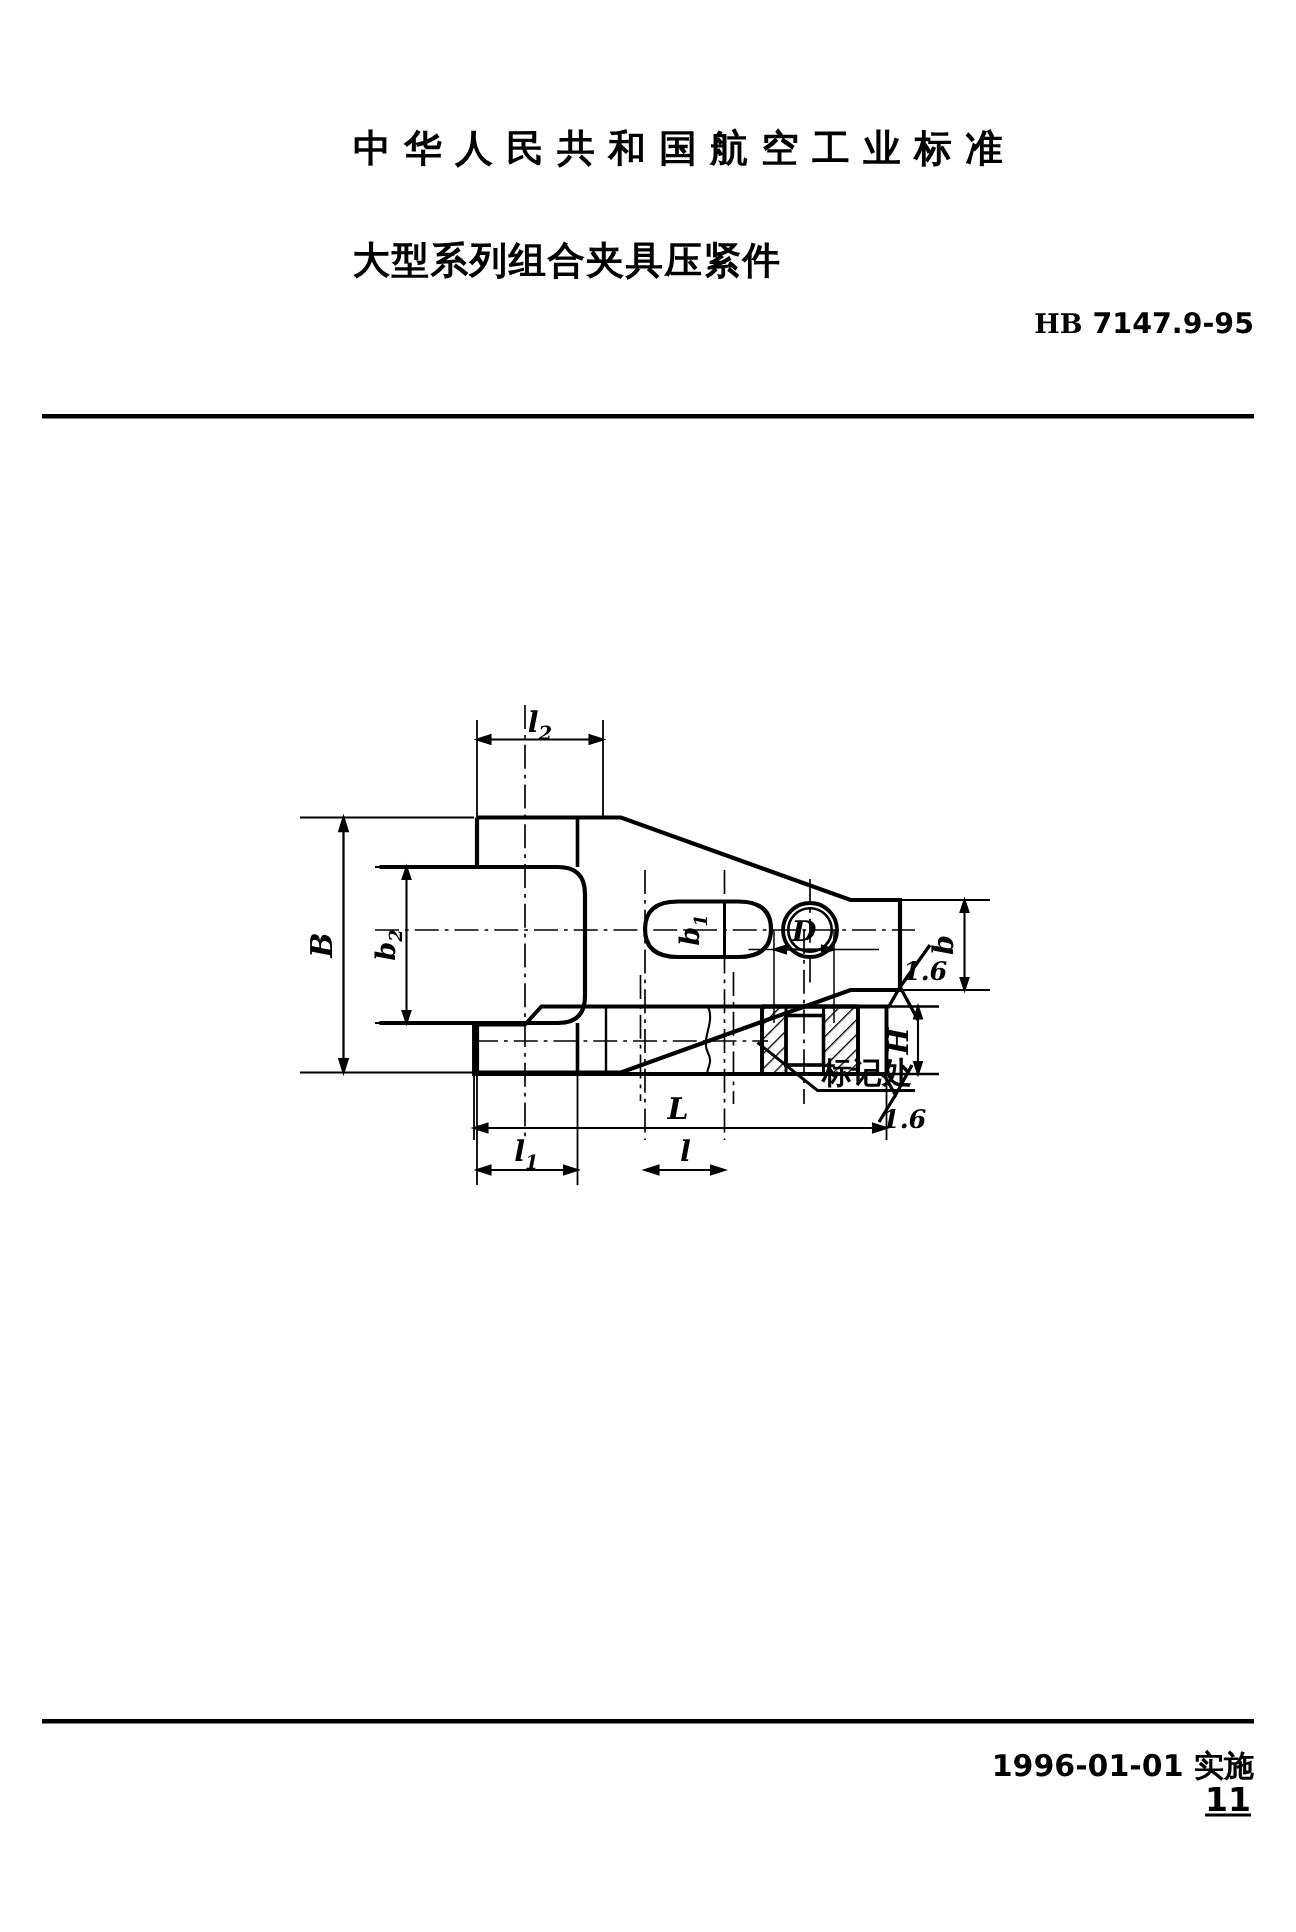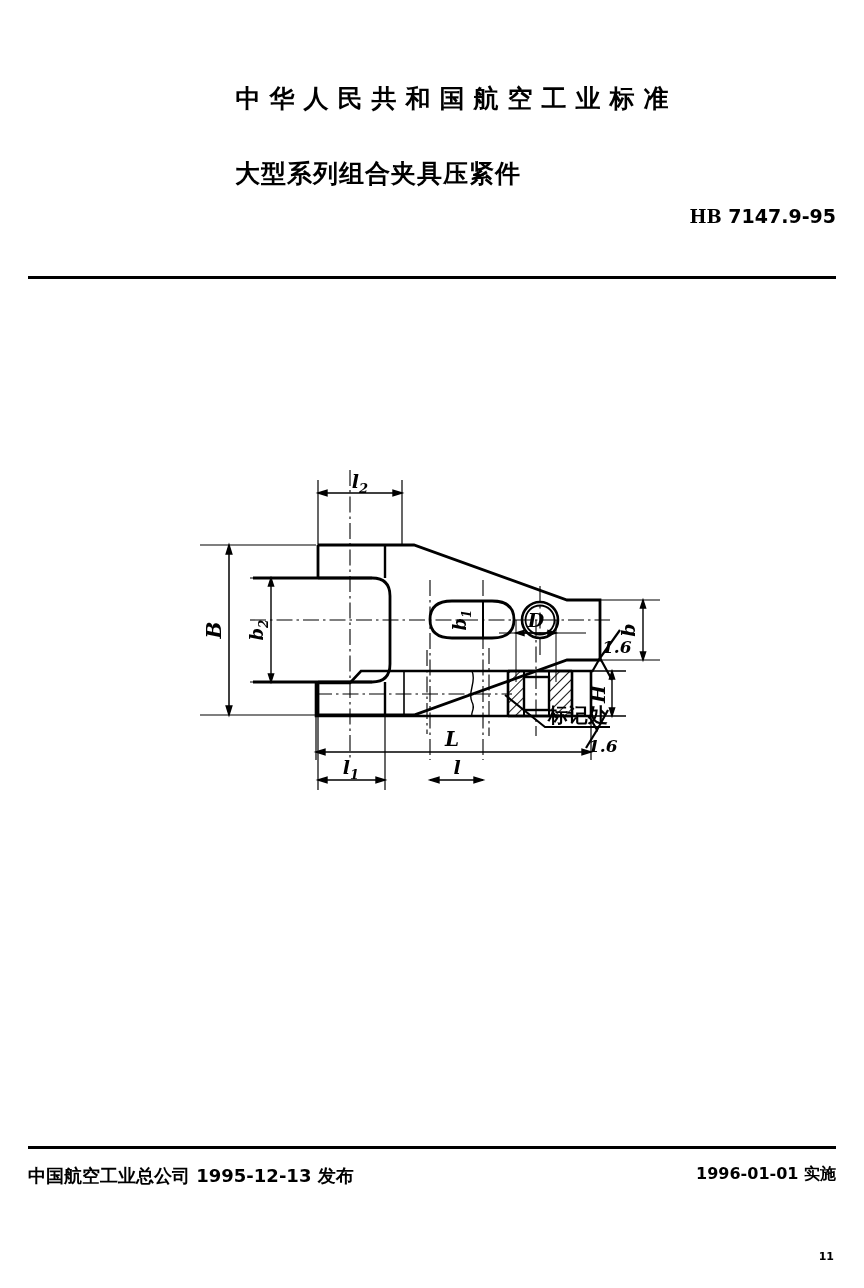--- a/index.html
+++ b/index.html
@@ -92,29 +92,30 @@
   .footer-left {
     position: absolute;
     left: 28px; top: 1164px;
     font-size: 18px;
     font-weight: bold;
     white-space: nowrap;
   }
   .footer-right {
     position: absolute;
     right: 28px; top: 1164px;
-    font-size: 16px;
+    font-size: 20px;
     font-weight: bold;
     white-space: nowrap;
   }
   .page-num {
     position: absolute;
-    right: 30px; top: 1250px;
-    font-size: 11px;
-    font-weight: bold;
+    right: 30px; top: 1188px;
+    font-size: 22px;
+    font-weight: bold;
+    text-decoration: underline;
   }
 
   
   .drawing {
     position: absolute;
     left: 0px; top: 290px;
     width: 864px;
     height: 540px;
   }
   svg { display: block; }
@@ -359,19 +360,18 @@
           <path d="M430,490 l9,-2.8 l0,5.6 z" fill="#000"></path>
           <path d="M483,490 l-9,-2.8 l0,5.6 z" fill="#000"></path>
         </g>
         <text class="dimtext" x="457" y="484" font-size="19" text-anchor="middle">l</text>
       </g>
     </svg>
   </div>
 
   <div class="rule-bottom"></div>
 
-  <div class="footer-left">中国航空工业总公司 1995-12-13 发布</div>
 
   <div class="footer-right">1996-01-01 实施</div>
 
   <div class="page-num">11</div>
 
 </div>
 
 </body></html>

